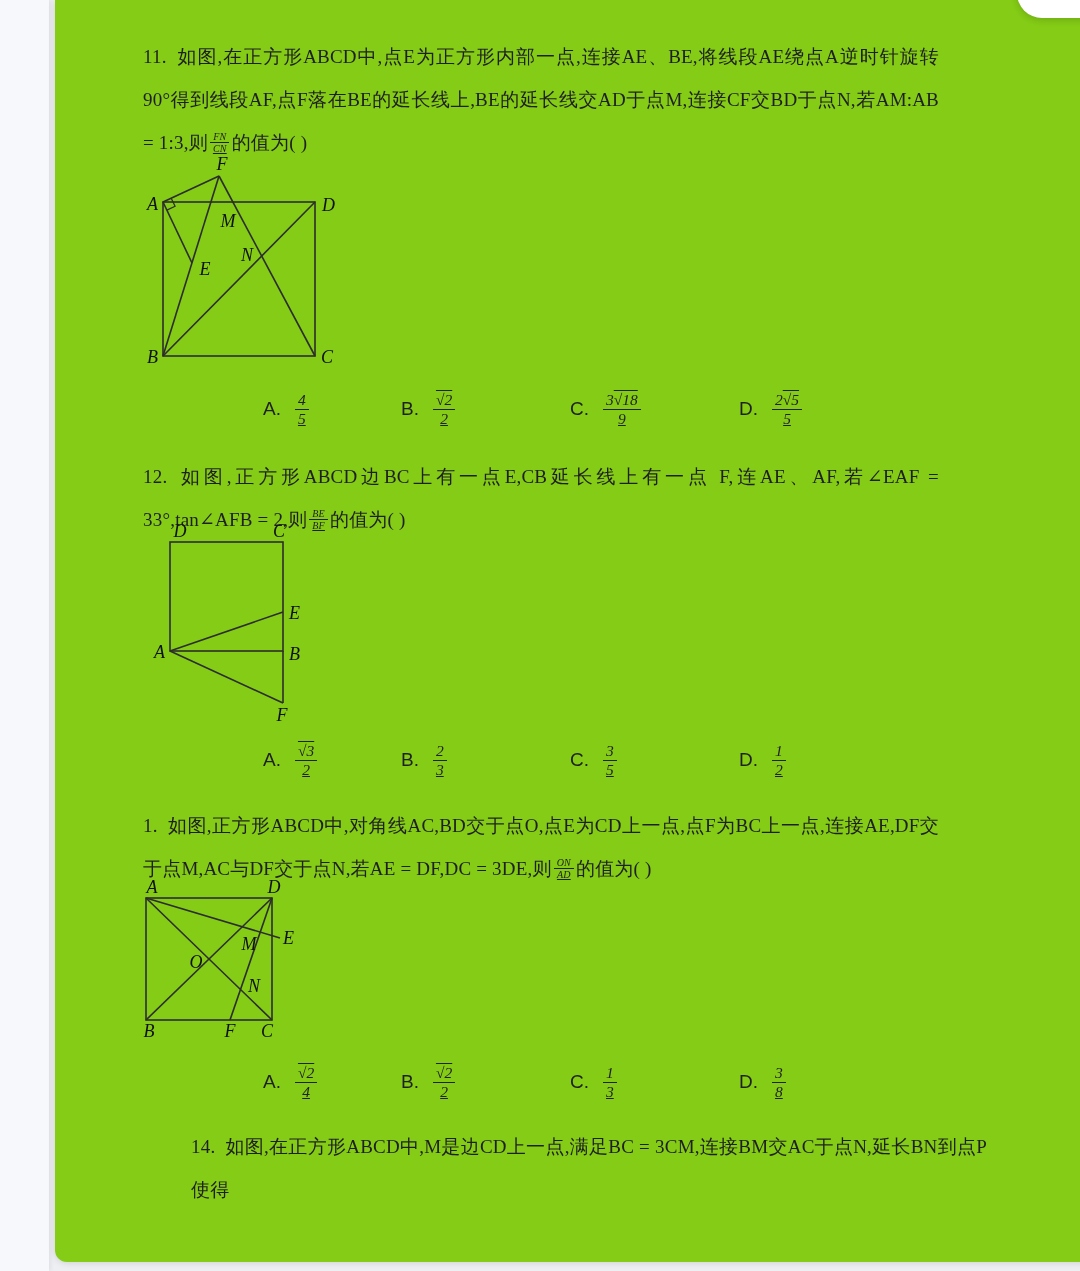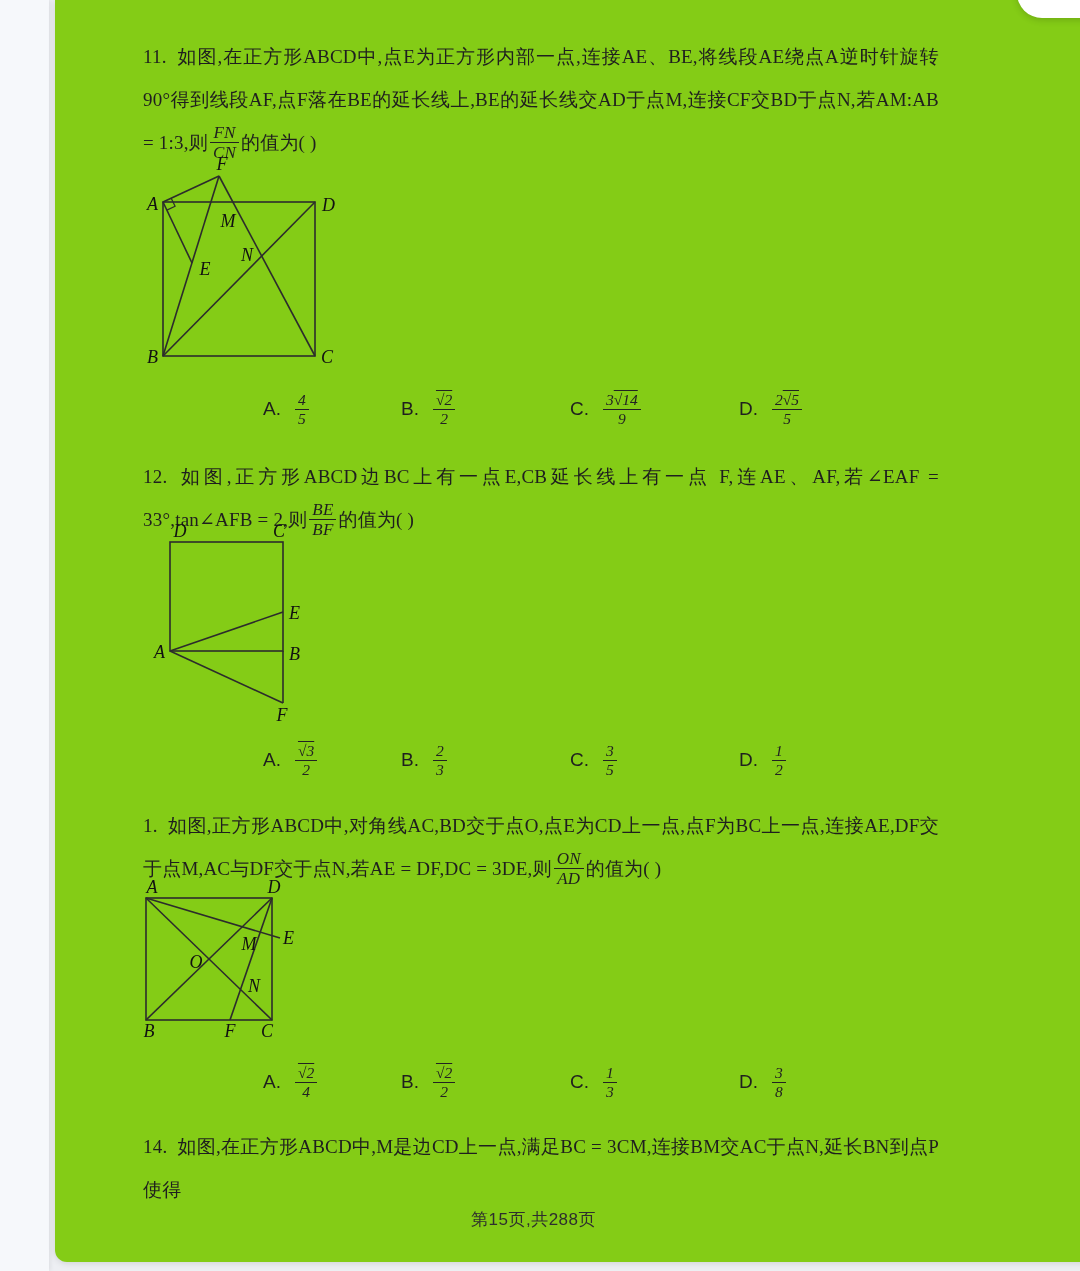--- a/index.html
+++ b/index.html
@@ -28,23 +28,23 @@
     font-size:19px;line-height:43px;text-align:justify;
     color:#1f1f1f;letter-spacing:0.2px;
   }
   .qnum{margin-right:10px;}
   .frac{
     display:inline-flex;flex-direction:column;align-items:center;
     vertical-align:middle;line-height:1.15;
     font-style:italic;font-family:"Liberation Serif",serif;
     margin:0 2px;position:relative;top:-2px;
   }
-  .frac-inline{font-size:17px;}
+  .frac-inline{font-size:10px;}
   .fnum{display:block;border-bottom:1.3px solid #222;padding:0 3px;}
-  .fden{display:block;padding:0 3px;}
+  .fden{display:block;padding:0 3px;text-decoration:underline;}
   .rad{text-decoration:overline;}
   .opts{position:absolute;left:88px;width:800px;height:48px;}
   .opt{
     position:absolute;top:0;height:48px;display:flex;align-items:center;
     font-family:"Liberation Sans","DejaVu Sans",sans-serif;
   }
   .opt-letter{font-size:19px;color:#1f1f1f;margin-right:12px;}
   .opt .frac{font-size:15.5px;top:0;}
   .fig{position:absolute;}
   .fig line,.fig rect,.fig polyline{stroke:#2c2c2c;stroke-width:1.6;fill:none;}
@@ -100,21 +100,21 @@
     <div class="opt" style="left:258px;">
       <span class="opt-letter">B.</span>
       <span class="frac">
           <span class="fnum"><span></span><span class="rad">√2</span></span>
           <span class="fden">2</span>
         </span>
     </div>
     <div class="opt" style="left:427px;">
       <span class="opt-letter">C.</span>
       <span class="frac">
-          <span class="fnum"><span>3</span><span class="rad">√14</span></span>
+          <span class="fnum"><span>3</span><span class="rad">√18</span></span>
           <span class="fden">9</span>
         </span>
     </div>
     <div class="opt" style="left:596px;">
       <span class="opt-letter">D.</span>
       <span class="frac">
           <span class="fnum"><span>2</span><span class="rad">√5</span></span>
           <span class="fden">5</span>
         </span>
     </div>
@@ -215,18 +215,17 @@
     </div>
     <div class="opt" style="left:596px;">
       <span class="opt-letter">D.</span>
       <span class="frac">
           <span class="fnum"><span>3</span><span class="rad"></span></span>
           <span class="fden">8</span>
         </span>
     </div>
   </div>
 
-  <p class="qtext" style="top:1106px;"><span class="qnum">14.</span><span>如图,在正方形ABCD中,M是边CD上一点,满足BC = 3CM,连接BM交AC于点N,延长BN到点P使得</span></p>
-
-  <div class="footer">第15页,共288页</div>
+  <p class="qtext" style="top:1106px;margin-left:48px;"><span class="qnum">14.</span><span>如图,在正方形ABCD中,M是边CD上一点,满足BC = 3CM,连接BM交AC于点N,延长BN到点P使得</span></p>
+
 
   <div class="fab"></div>
 </div>
 
 </body></html>

